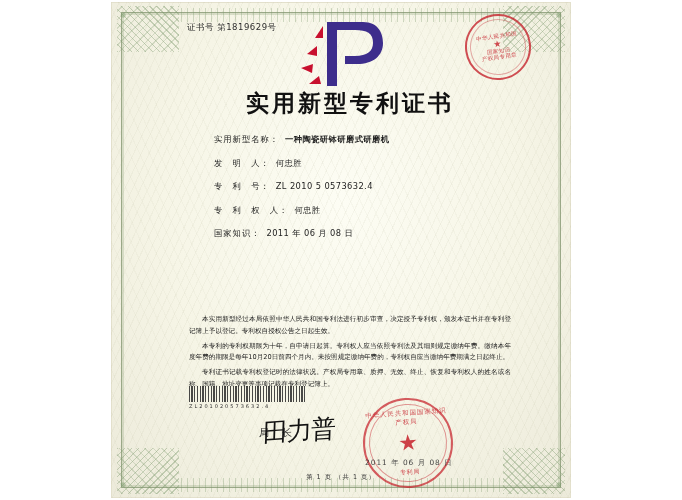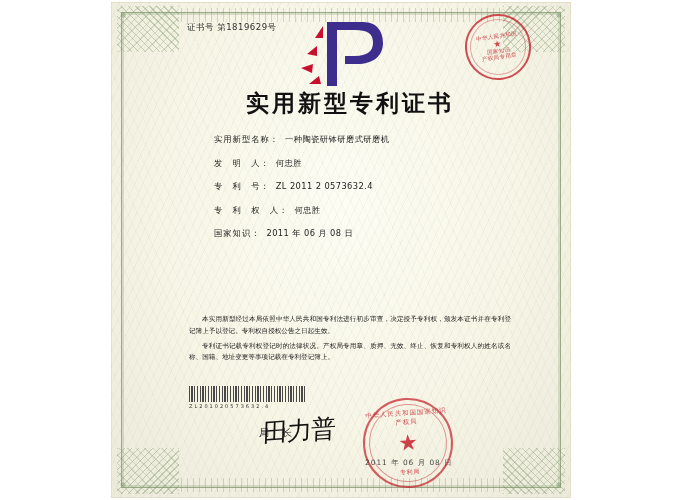--- a/index.html
+++ b/index.html
@@ -154,21 +154,21 @@
     white-space: nowrap;
     margin-left: 27px;
   }
   .field-label {
     letter-spacing: 1px;
     margin-right: 6px;
   }
   .field-value {
     letter-spacing: .4px;
   }
-  .field-bold { font-weight: normal; text-align: center; }
+  .field-bold { font-weight: bold; text-align: center; }
 
   
   .body-text {
     position: absolute;
     left: 78px;
     right: 60px;
     top: 312px;
     font-size: 6.6px;
     line-height: 1.75;
     color: #222;
@@ -318,47 +318,49 @@
       <div class="field-row">
         <span class="field-label">实用新型名称：</span>
         <span class="field-value field-bold">一种陶瓷研钵研磨式研磨机</span>
       </div>
       <div class="field-row">
         <span class="field-label">发　明　人：</span>
         <span class="field-value">何忠胜</span>
       </div>
       <div class="field-row">
         <span class="field-label">专　利　号：</span>
-        <span class="field-value">ZL 2011 2 0573632.4</span>
+        <span class="field-value">ZL 2010 5 0573632.4</span>
       </div>
       <div class="field-row">
         <span class="field-label">专　利　权　人：</span>
         <span class="field-value">何忠胜</span>
       </div>
       <div class="field-row">
         <span class="field-label">国家知识：</span>
         <span class="field-value">2011 年 06 月 08 日</span>
       </div>
     </div>
 
     <div class="body-text">
       <p>本实用新型经过本局依照中华人民共和国专利法进行初步审查，决定授予专利权，颁发本证书并在专利登记簿上予以登记。专利权自授权公告之日起生效。</p>
+      <p>本专利的专利权期限为十年，自申请日起算。专利权人应当依照专利法及其细则规定缴纳年费。缴纳本年度年费的期限是每年10月20日前四个月内。未按照规定缴纳年费的，专利权自应当缴纳年费期满之日起终止。</p>
       <p>专利证书记载专利权登记时的法律状况。产权局专用章、质押、无效、终止、恢复和专利权人的姓名或名称、国籍、地址变更等事项记载在专利登记簿上。</p>
     </div>
 
     <div class="barcode"></div>
     <div class="barcode-label">ZL201020573632.4</div>
 
     <div class="director-row">局　长</div>
     <div class="signature">田力普</div>
 
     <div class="seal-main">
       <div class="inner-ring"></div>
       <div class="seal-arc seal-arc-top">中华人民共和国国家知识产权局</div>
       <div class="emblem">★</div>
       <div class="seal-arc seal-arc-bottom">专利局</div>
     </div>
 
     <div class="issue-date-line">2011 年 06 月 08 日</div>
 
+    <div class="page-footer">第 1 页 （共 1 页）</div>
   </div>
 
 </div>
 
 </body></html>

